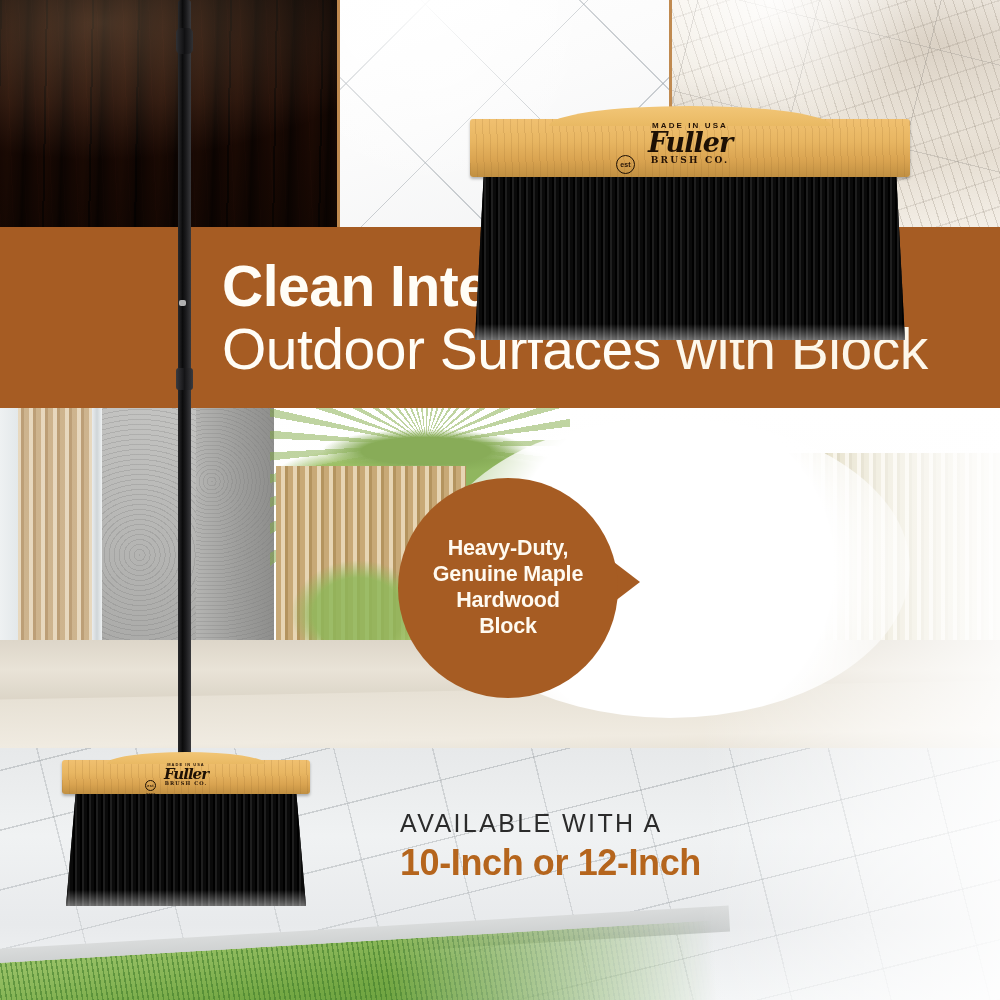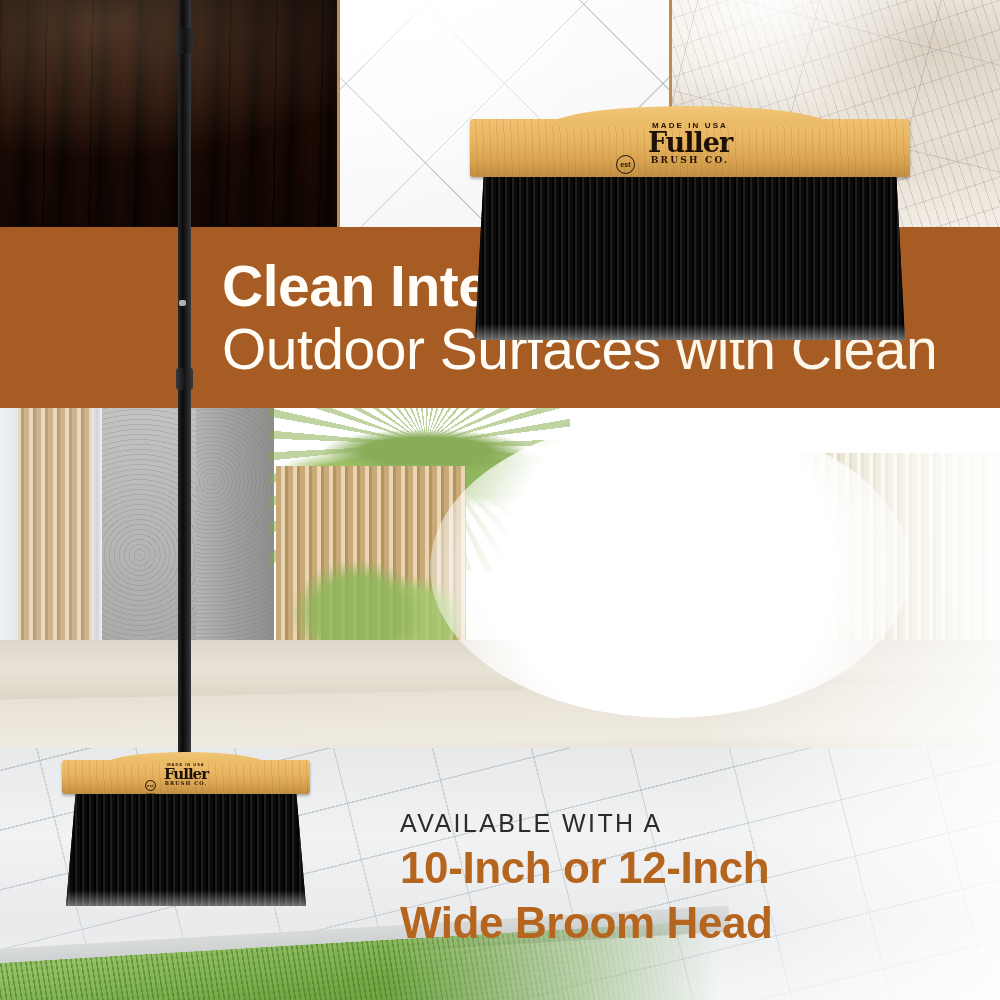--- a/index.html
+++ b/index.html
@@ -294,21 +294,21 @@
   .broom-small { left: 62px; top: 760px; width: 248px; z-index: 8; }
   .broom-small .block { height: 34px; width: 248px; }
   .broom-small .block .hump { top: -8px; height: 12px; }
   .broom-small .bristles { height: 112px; width: 240px; margin-left: 4px;
     clip-path: polygon(4% 0%, 96% 0%, 100% 100%, 0% 100%); }
 
   
   .logo { position: absolute; left: 0; right: 0; top: 2px; text-align: center; color: #231206; }
   .logo .made { font-size: 8px; letter-spacing: 2.1px; font-weight: bold; }
   .logo .fuller {
-    font-family: "DejaVu Serif", serif; font-weight: bold;
+    font-family: "DejaVu Serif", serif; font-style: italic; font-weight: bold;
     font-size: 27px; line-height: .95; letter-spacing: -1px; color: #1d1004;
   }
   .logo .est {
     position: absolute; left: 50%; transform: translateX(-74px); top: 34px;
     font-size: 7px; font-weight: bold; letter-spacing: .2px;
     border: 1.4px solid #1d1004; border-radius: 50%;
     width: 19px; height: 19px; line-height: 17px; text-align: center;
   }
   .logo .brushco {
     font-family: "DejaVu Serif", serif; font-size: 9px; font-weight: bold;
@@ -343,21 +343,21 @@
   
   .footer-text {
     position: absolute; right: 40px; top: 810px; width: 560px;
     text-align: left; z-index: 9;
   }
   .ft-eyebrow {
     font-size: 25px; color: #2b2b2b; letter-spacing: 2.4px; font-weight: normal;
     line-height: 1.1;
   }
   .ft-big {
-    font-size: 44px; font-weight: bold; color: #b5651d; line-height: 1.18;
+    font-size: 36px; font-weight: bold; color: #b5651d; line-height: 1.18;
     letter-spacing: -0.4px; margin-top: 4px;
   }
 </style>
 </head>
 <body>
 
 <div id="stage">
 
   <div class="floor-strip">
     <div class="panel wood">
@@ -375,21 +375,21 @@
       <div class="stone-veins"></div>
       <div class="stone-grid"></div>
       <div class="stone-gloss"></div>
     </div>
   </div>
 
   <div class="banner">
     <div class="banner-inner">
       <div class="hl-line hl-line1">Clean Interior Floors or</div>
       <div class="hl-line hl-line2">
-        <span class="hl-bold">Outdoor Surfaces</span><span class="hl-light"> with Clean</span>
+        <span class="hl-bold">Outdoor Surfaces</span><span class="hl-light"> with Block</span>
       </div>
     </div>
   </div>
 
   <div class="scene">
     <div class="sky"></div>
     <div class="slatwall-left"></div>
     <div class="wall-white-left"></div>
     <div class="conc-wall"></div>
     <div class="pillar"></div>
@@ -444,20 +444,29 @@
       <div class="logo">
         <div class="made">MADE IN USA</div>
         <div class="fuller">Fuller</div>
         <div class="est">est 1906</div>
         <div class="brushco">BRUSH CO.</div>
       </div>
     </div>
     <div class="bristles"></div>
   </div>
 
+  <div class="callout">
+    <div class="callout-tail"></div>
+    <div class="callout-circle"></div>
+    <div class="callout-text">
+      <span>Heavy-Duty,</span>
+      <span>Genuine Maple</span>
+      <span>Hardwood</span>
+      <span>Block</span>
+    </div>
+  </div>
 
   <div class="footer-text">
     <div class="ft-eyebrow">AVAILABLE WITH A</div>
     <div class="ft-big">10-Inch or 12-Inch</div>
-    <div class="ft-big">Wide Broom Head</div>
   </div>
 
 </div>
 
 </body></html>

